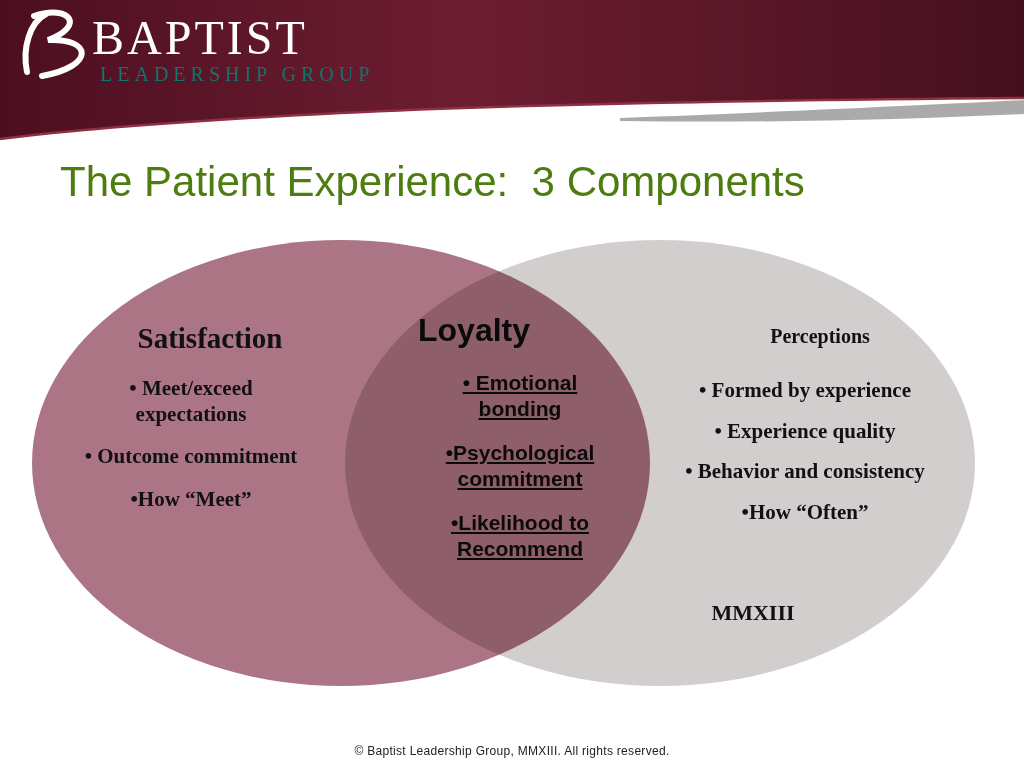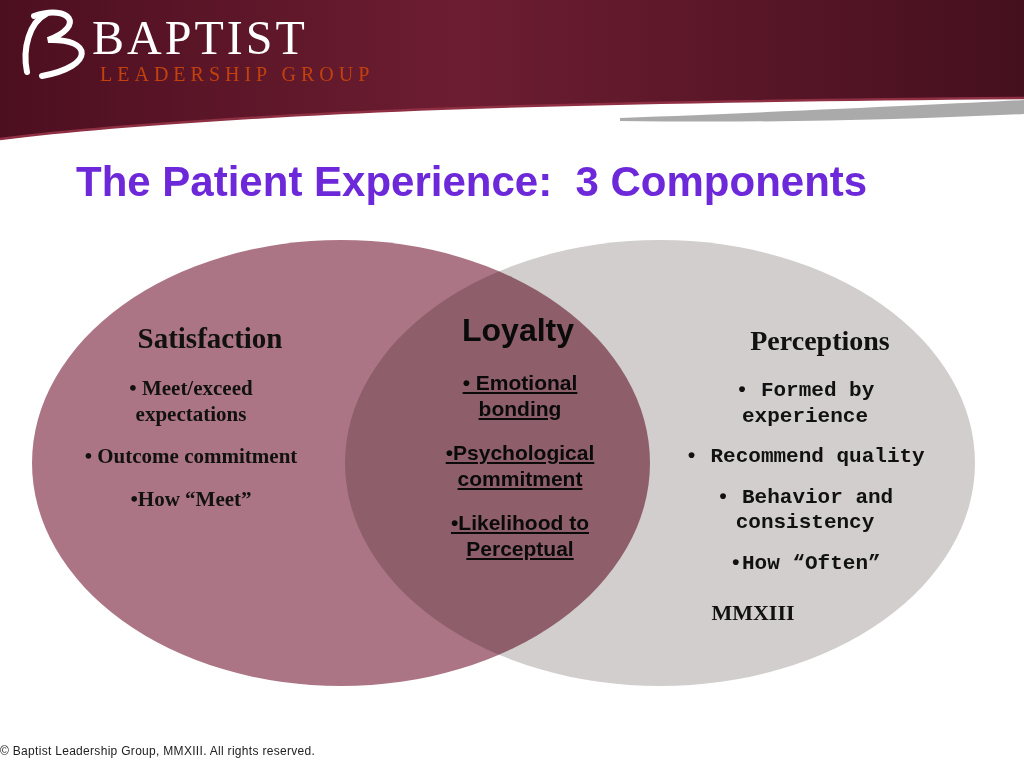--- a/index.html
+++ b/index.html
@@ -8,50 +8,50 @@
     overflow:hidden;font-family:"Liberation Sans",sans-serif;margin:0 auto;
   }
   
   .banner{position:absolute;top:0;left:0;width:1024px;height:145px;}
   .logo-text{
     position:absolute;top:14px;left:92px;color:#ffffff;
     font-family:"Liberation Serif",serif;font-size:48px;letter-spacing:3px;
     font-weight:400;line-height:1;
   }
   .logo-sub{
-    position:absolute;top:64px;left:100px;color:#c2410c;
+    position:absolute;top:64px;left:100px;color:#0f766e;
     font-family:"Liberation Serif",serif;font-size:20px;letter-spacing:5px;
     line-height:1;
   }
   
   .title{
-    position:absolute;top:158px;left:76px;width:920px;
-    font-size:42px;color:#6d28d9;white-space:pre;letter-spacing:0px;font-weight:bold;
+    position:absolute;top:158px;left:60px;width:920px;
+    font-size:42px;color:#4d7c0f;white-space:pre;letter-spacing:0px;
   }
   
   .ellipse{position:absolute;border-radius:50%;mix-blend-mode:multiply;}
   .ellipse.left{left:32px;top:240px;width:618px;height:446px;}
   .ellipse.right{left:345px;top:240px;width:630px;height:446px;}
   
   .serif{font-family:"Liberation Serif",serif;font-weight:bold;color:#111;text-align:center;}
   .sans{font-family:"Liberation Sans",sans-serif;font-weight:bold;color:#0a0a0a;}
   .heading-left{position:absolute;left:80px;top:322px;width:260px;font-size:29px;}
-  .heading-mid{position:absolute;left:418px;top:312px;width:200px;text-align:center;font-size:32px;}
-  .heading-right{position:absolute;left:700px;top:325px;width:240px;text-align:center;font-size:28px;}
+  .heading-mid{position:absolute;left:418px;top:312px;width:200px;text-align:left;font-size:32px;}
+  .heading-right{position:absolute;left:700px;top:325px;width:240px;text-align:center;font-size:20px;}
   .bullets-left{position:absolute;left:82px;top:376px;width:218px;font-size:21px;line-height:1.22;}
   .bullets-mid{position:absolute;left:428px;top:370px;width:184px;font-size:21px;line-height:1.22;text-align:center;}
   .bullets-right{position:absolute;left:685px;top:378px;width:240px;font-size:21px;line-height:1.22;}
   .bullets-left .b{margin-bottom:17px;}
   .bullets-mid .b{margin-bottom:19px;text-decoration:underline;}
-  .bullets-right .b{margin-bottom:15px;font-family:Liberation Mono, monospace;}
+  .bullets-right .b{margin-bottom:15px;}
   .caption-left{position:absolute;left:186px;top:582px;width:232px;font-size:21px;line-height:1.35;}
   .caption-right{position:absolute;left:653px;top:600px;width:200px;font-size:22px;}
   
   .footer{
-    position:absolute;left:0;top:744px;width:1024px;text-align:left;
+    position:absolute;left:0;top:744px;width:1024px;text-align:center;
     font-size:12px;color:#222;letter-spacing:0.3px;
   }
 </style>
 </head>
 <body>
 
 <div class="slide">
 
   <div class="banner">
     <svg width="1024" height="145" viewBox="0 0 1024 145">
@@ -89,27 +89,27 @@
   <div class="serif bullets-left">
     <div class="b">• Meet/exceed expectations</div>
     <div class="b">• Outcome commitment</div>
     <div class="b">•How “Meet”</div>
   </div>
 
   <div class="sans heading-mid">Loyalty</div>
   <div class="sans bullets-mid">
     <div class="b">• Emotional bonding</div>
     <div class="b">•Psychological commitment</div>
-    <div class="b">•Likelihood to Perceptual</div>
+    <div class="b">•Likelihood to Recommend</div>
   </div>
 
   <div class="serif heading-right">Perceptions</div>
   <div class="serif bullets-right">
     <div class="b">• Formed by experience</div>
-    <div class="b">• Recommend quality</div>
+    <div class="b">• Experience quality</div>
     <div class="b">• Behavior and consistency</div>
     <div class="b">•How “Often”</div>
   </div>
   <div class="serif caption-right">MMXIII</div>
 
   <div class="footer">© Baptist Leadership Group, MMXIII.  All rights reserved.</div>
 
 </div>
 
 </body></html>

